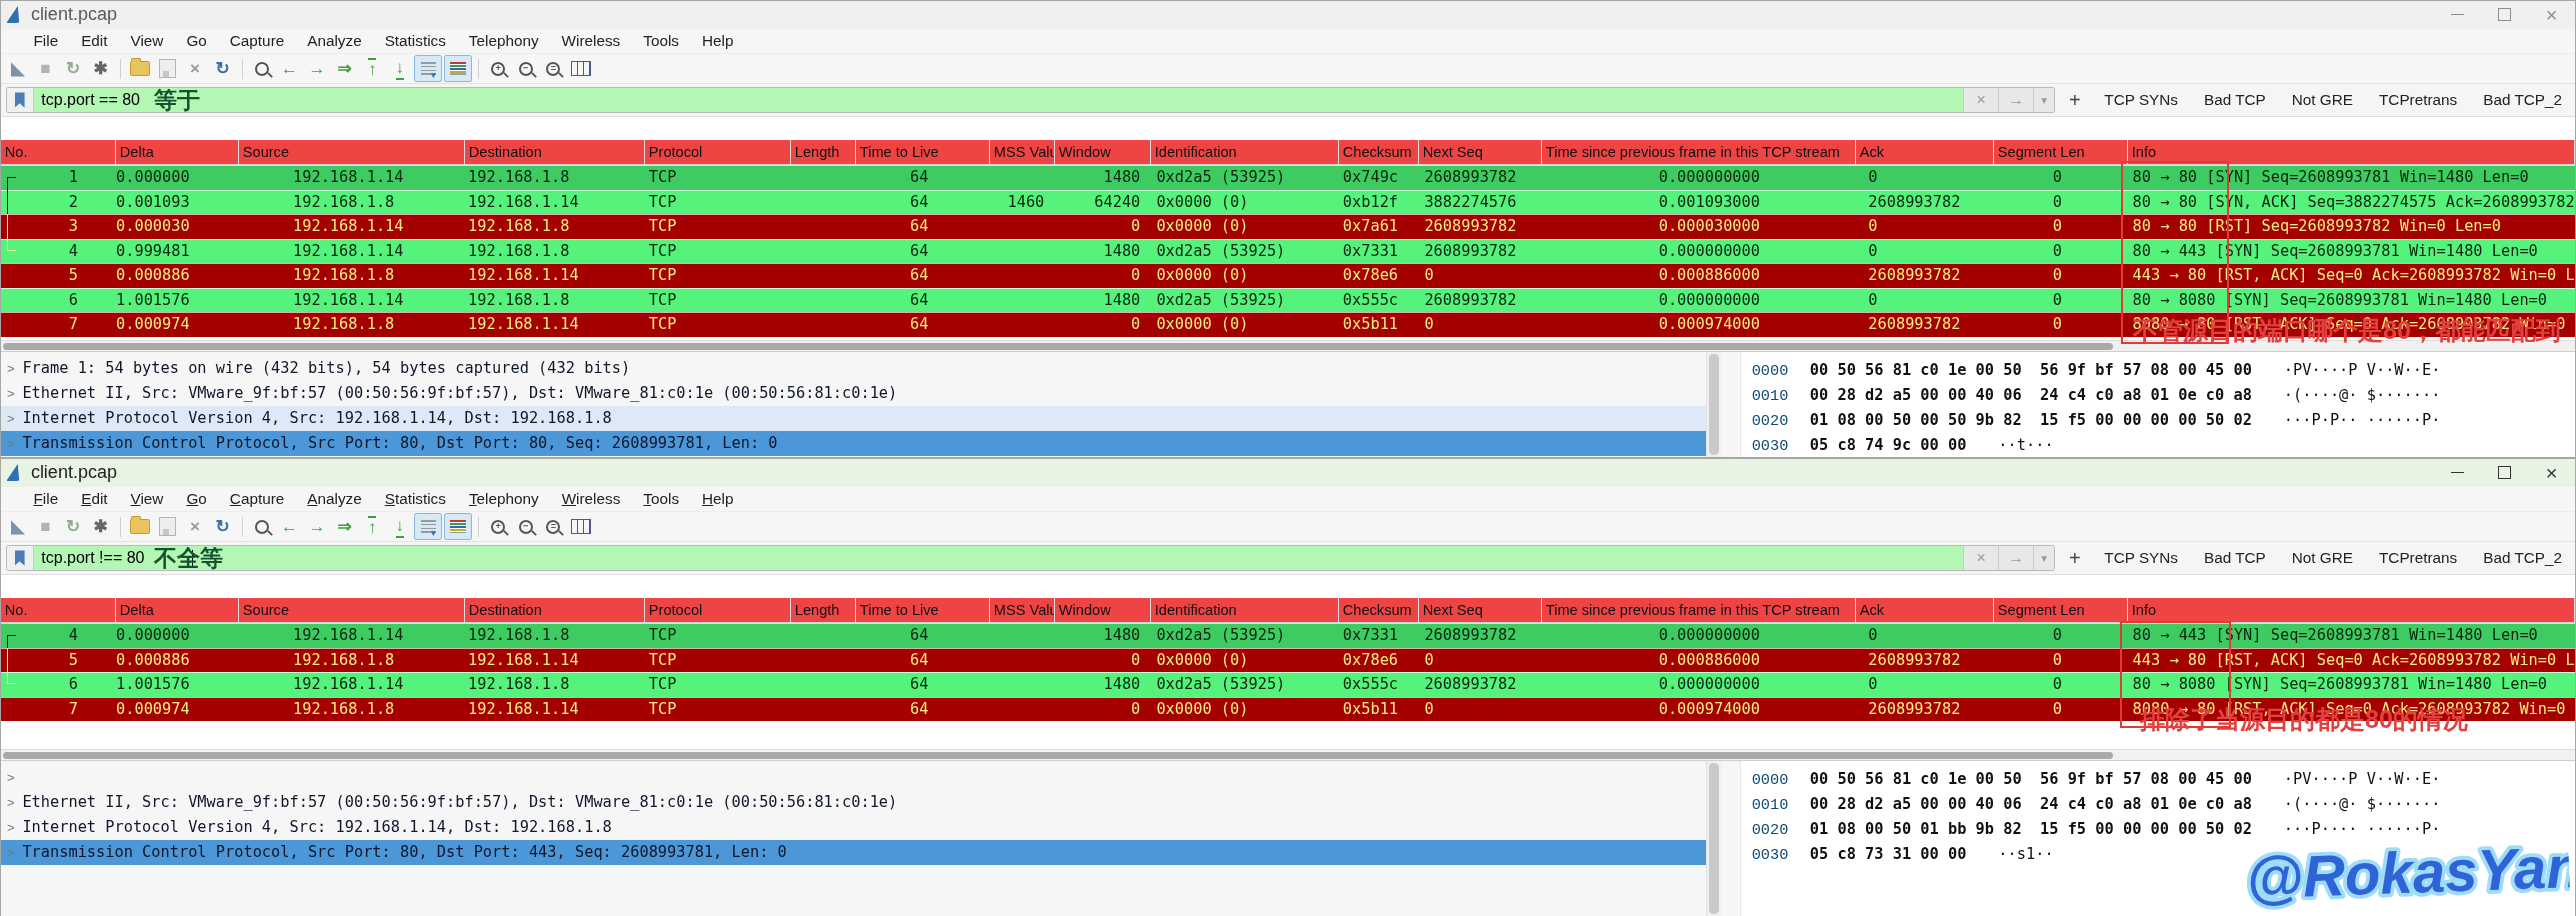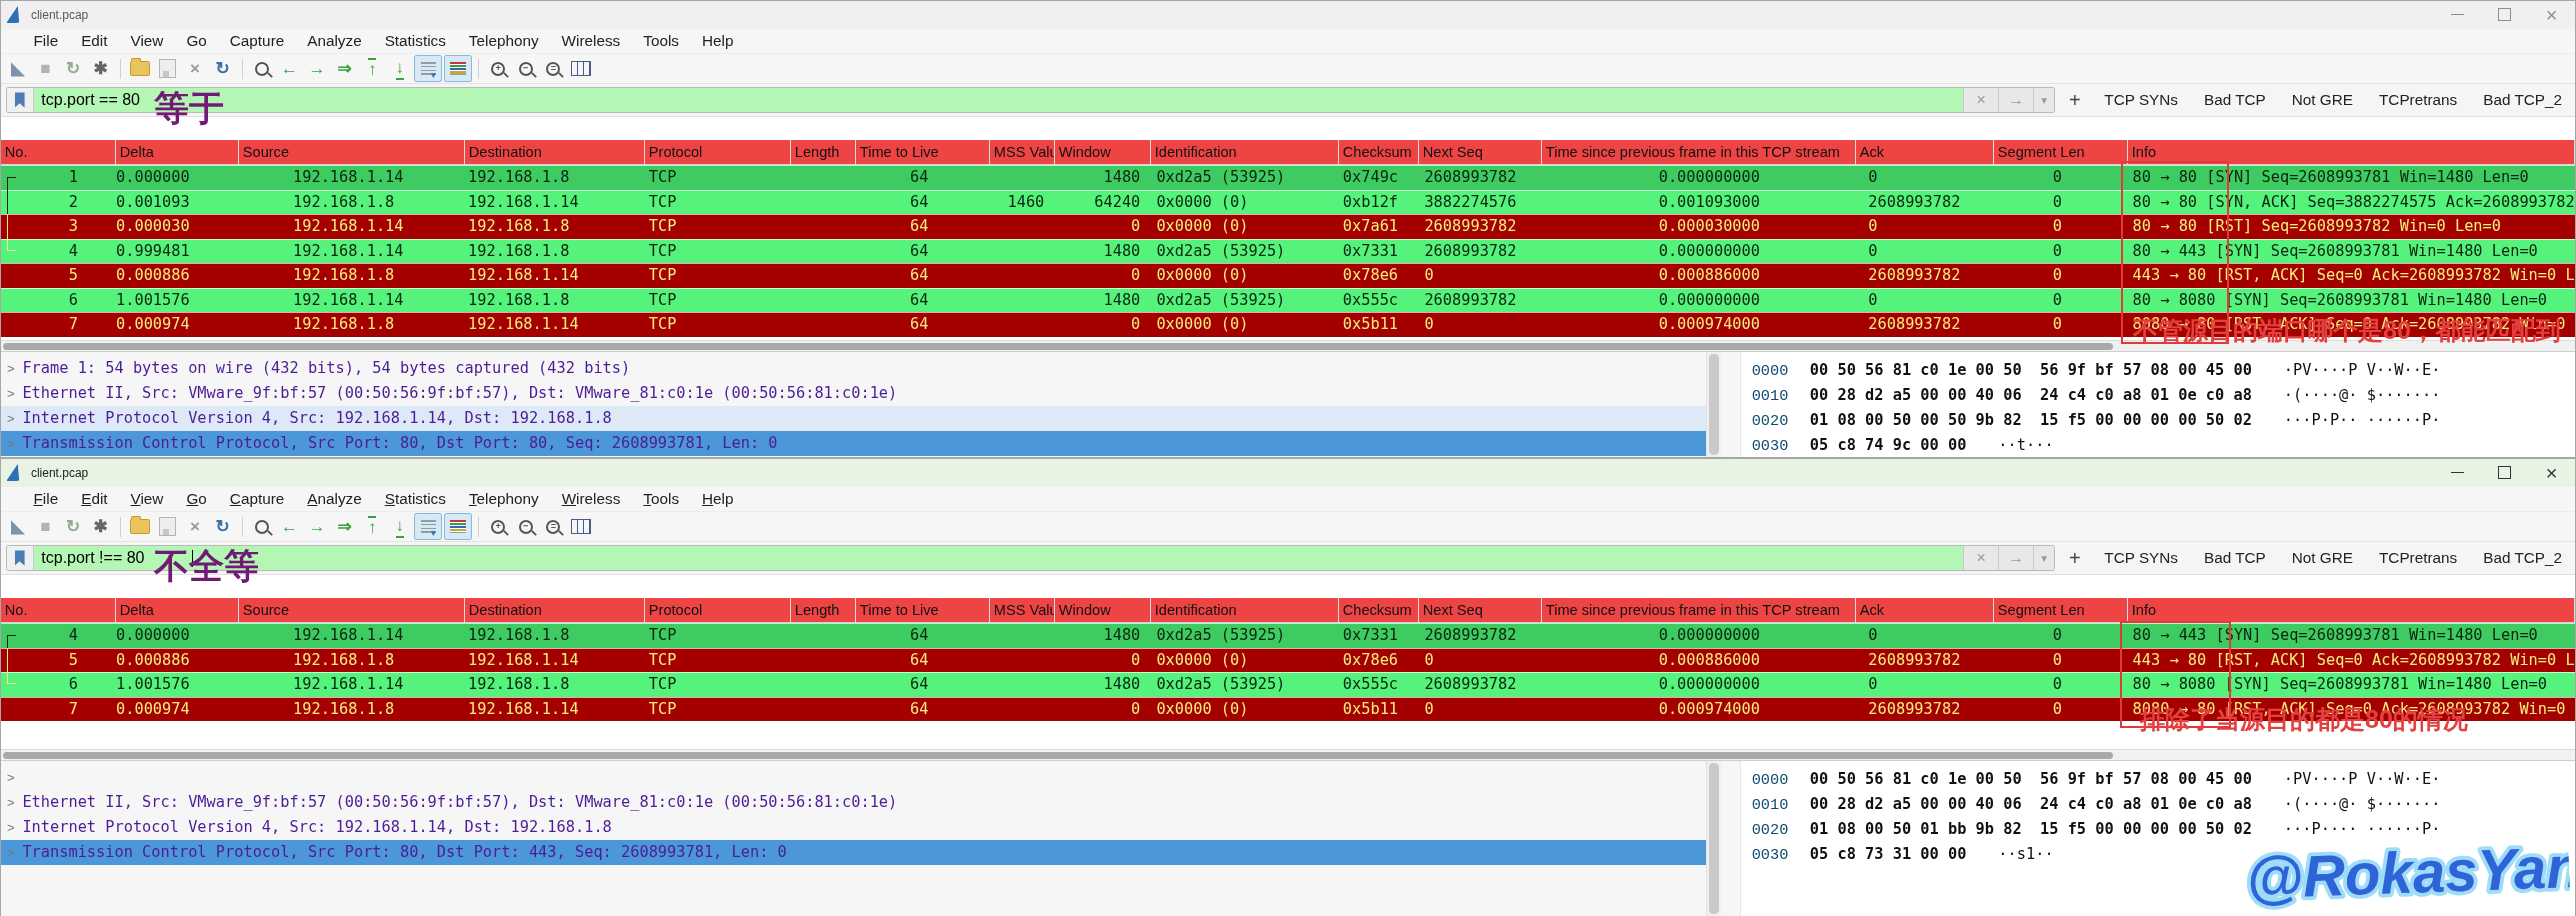--- a/index.html
+++ b/index.html
@@ -5,21 +5,21 @@
   html,body{margin:0;padding:0;background:#ffffff;}
   body{width:2576px;height:917px;position:relative;overflow:hidden;
        font-family:"Liberation Sans",sans-serif;-webkit-font-smoothing:antialiased;}
   .win{position:absolute;left:0;width:2576px;background:#ffffff;border:0.8px solid #a6a6a6;box-sizing:border-box;}
   
   .titlebar{height:27.6px;display:flex;align-items:center;padding-left:7.7px;position:relative;}
   .win.inactive .titlebar{background:#f0f0f0;color:#5a5a5a;}
   .win.active   .titlebar{background:#e8f3e4;color:#222;}
   .ws-fin{width:0;height:0;border-left:6.1px solid transparent;border-right:7.7px solid transparent;
           border-bottom:17px solid #2f71b5;transform:skewX(-18deg);margin-right:9.2px;border-radius:2.3px;}
-  .title{font-size:12px;}
+  .title{font-size:18px;}
   .wctrls{position:absolute;right:0;top:0;height:27.6px;display:flex;}
   .wc{width:47px;height:27.6px;display:flex;align-items:center;justify-content:center;}
   .wc.min::before{content:"";width:12.3px;border-top:1.5px solid currentColor;}
   .wc.max::before{content:"";width:10.7px;height:10.7px;border:1.5px solid currentColor;}
   .wc.cls{font-size:20px;line-height:20px;}
   .win.inactive .wc{color:#8f8f8f;} .win.active .wc{color:#333;}
   
   .menubar{height:24.5px;background:#f6f6f6;display:flex;align-items:center;padding-left:21px;border-bottom:0.8px solid #ededed;}
   .menu-item{font-size:15.3px;color:#222;padding:0 11.5px;}
   .menu-item u{text-decoration-thickness:0.8px;}
@@ -44,21 +44,21 @@
   
   .filterbar{height:32px;background:#f5f5f5;display:flex;align-items:center;position:relative;border-bottom:0.8px solid #e0e0e0;}
   .fwrap{display:flex;align-items:stretch;height:24.5px;border:0.8px solid #b9b9b9;border-radius:2.3px;overflow:hidden;margin-left:4.6px;width:2119px;}
   .fbookmark{width:26px;background:#f0f0f0;border-right:0.8px solid #c9c9c9;display:flex;align-items:center;justify-content:center;}
   .fbookmark::before{content:"";width:10px;height:15.3px;background:#4a7db6;clip-path:polygon(0 0,100% 0,100% 100%,50% 70%,0 100%);}
   .finput{flex:1;background:#b4f6b4;position:relative;display:flex;align-items:center;}
   .finput input{width:100%;background:transparent;border:none;outline:none;font-size:16px;font-family:"Liberation Sans",sans-serif;color:#000;padding-left:7.7px;}
   .caret{position:absolute;left:158px;top:3.8px;bottom:3.8px;border-left:1.5px solid #000;}
   .fbtn{width:34px;background:#e8e8e8;border-left:0.8px solid #c9c9c9;color:#9a9a9a;font-size:16px;display:flex;align-items:center;justify-content:center;}
   .fbtn.small{width:20px;font-size:11.5px;}
-  .fannot{position:absolute;left:153px;top:0.8px;font-size:35px;font-weight:bold;color:#701a75;white-space:nowrap;z-index:5;}
+  .fannot{position:absolute;left:153px;top:0.8px;font-size:23px;font-weight:bold;color:#14532d;white-space:nowrap;z-index:5;}
   .fplus{font-size:20px;color:#444;padding:0 10.7px 0 13.8px;}
   .fshort{display:flex;}
   .fsh{font-size:15.3px;color:#222;padding:0 13px;white-space:nowrap;}
   
   .pgrid{display:grid;grid-template-columns:115px 123px 226px 180px 146px 65px 134px 65px 96px 188px 80px 123px 314px 138px 134px 1fr;}
   .pkt-header{position:absolute;left:0;right:0;top:139px;height:25px;background:#ef4444;border-bottom:0.8px solid #d4d4d4;box-sizing:border-box;}
   .hc{font-size:14.6px;color:#111;padding:3.8px 0 0 3.8px;border-right:0.8px solid #dedede;overflow:hidden;white-space:nowrap;}
   .pkt-area{position:absolute;left:0;right:0;background:#ffffff;overflow:hidden;}
   .prow{height:24.5px;box-shadow:inset 0 0.8px 0 rgba(255,255,255,.9);}
   .prow.syn{background:#55f27c;color:#0a270e;}
@@ -83,21 +83,21 @@
   .brk.end{top:0;bottom:11.5px;border-left:1.5px solid;border-bottom:1.5px solid;}
   
   .hscroll{position:absolute;left:0;right:0;height:12.3px;background:#f1f1f1;border-top:0.8px solid #dcdcdc;border-bottom:0.8px solid #cfcfcf;box-sizing:border-box;}
   .hthumb{position:absolute;left:1.5px;top:1.5px;height:7.7px;width:2110px;background:#a9a9a9;border-radius:3.8px;}
   .lower{position:absolute;left:0;right:0;bottom:0;background:#f6f6f6;}
   .details{position:absolute;left:0;top:0;bottom:0;width:1705px;background:#f6f6f6;padding-top:3.8px;box-sizing:border-box;overflow:hidden;}
   .dline{height:25px;display:flex;align-items:center;}
   .dline.tint{background:#dde9f7;}
   .dline.selected{background:#4c97d8;}
   .chev{color:#777;font-size:13px;width:21.4px;padding-left:6.1px;box-sizing:border-box;}
-  .dtext{font:15.3px "DejaVu Sans Mono",monospace;color:#4c1d95;white-space:pre;}
+  .dtext{font:15.3px "DejaVu Sans Mono",monospace;color:#0f172a;white-space:pre;}
   .vscroll{position:absolute;left:1705px;top:0;bottom:0;width:13.8px;background:#f0f0f0;border-left:0.8px solid #e2e2e2;}
   .vthumb{position:absolute;left:2.3px;right:2.3px;top:2.3px;bottom:2.3px;background:#c9c9c9;border-radius:4.6px;}
   .hexpane{position:absolute;left:1739px;right:0;top:0;bottom:0;background:#ffffff;border-left:0.8px solid #e6e6e6;padding-top:6.1px;}
   .hline{height:25px;white-space:pre;font:15.3px/25px "DejaVu Sans Mono",monospace;}
   .hoff{color:#0c4a6e;padding-left:10.7px;font-family:Liberation Mono, monospace;}
   .hbytes{color:#111;padding-left:21.4px;font-weight:bold;}
   .hascii{color:#111;padding-left:32px;}
   
   .redbox{position:absolute;border:2.3px solid #e03a3a;z-index:8;pointer-events:none;}
   .redtext{position:absolute;font-size:25px;font-weight:bold;color:#e34040;white-space:nowrap;z-index:9;}

